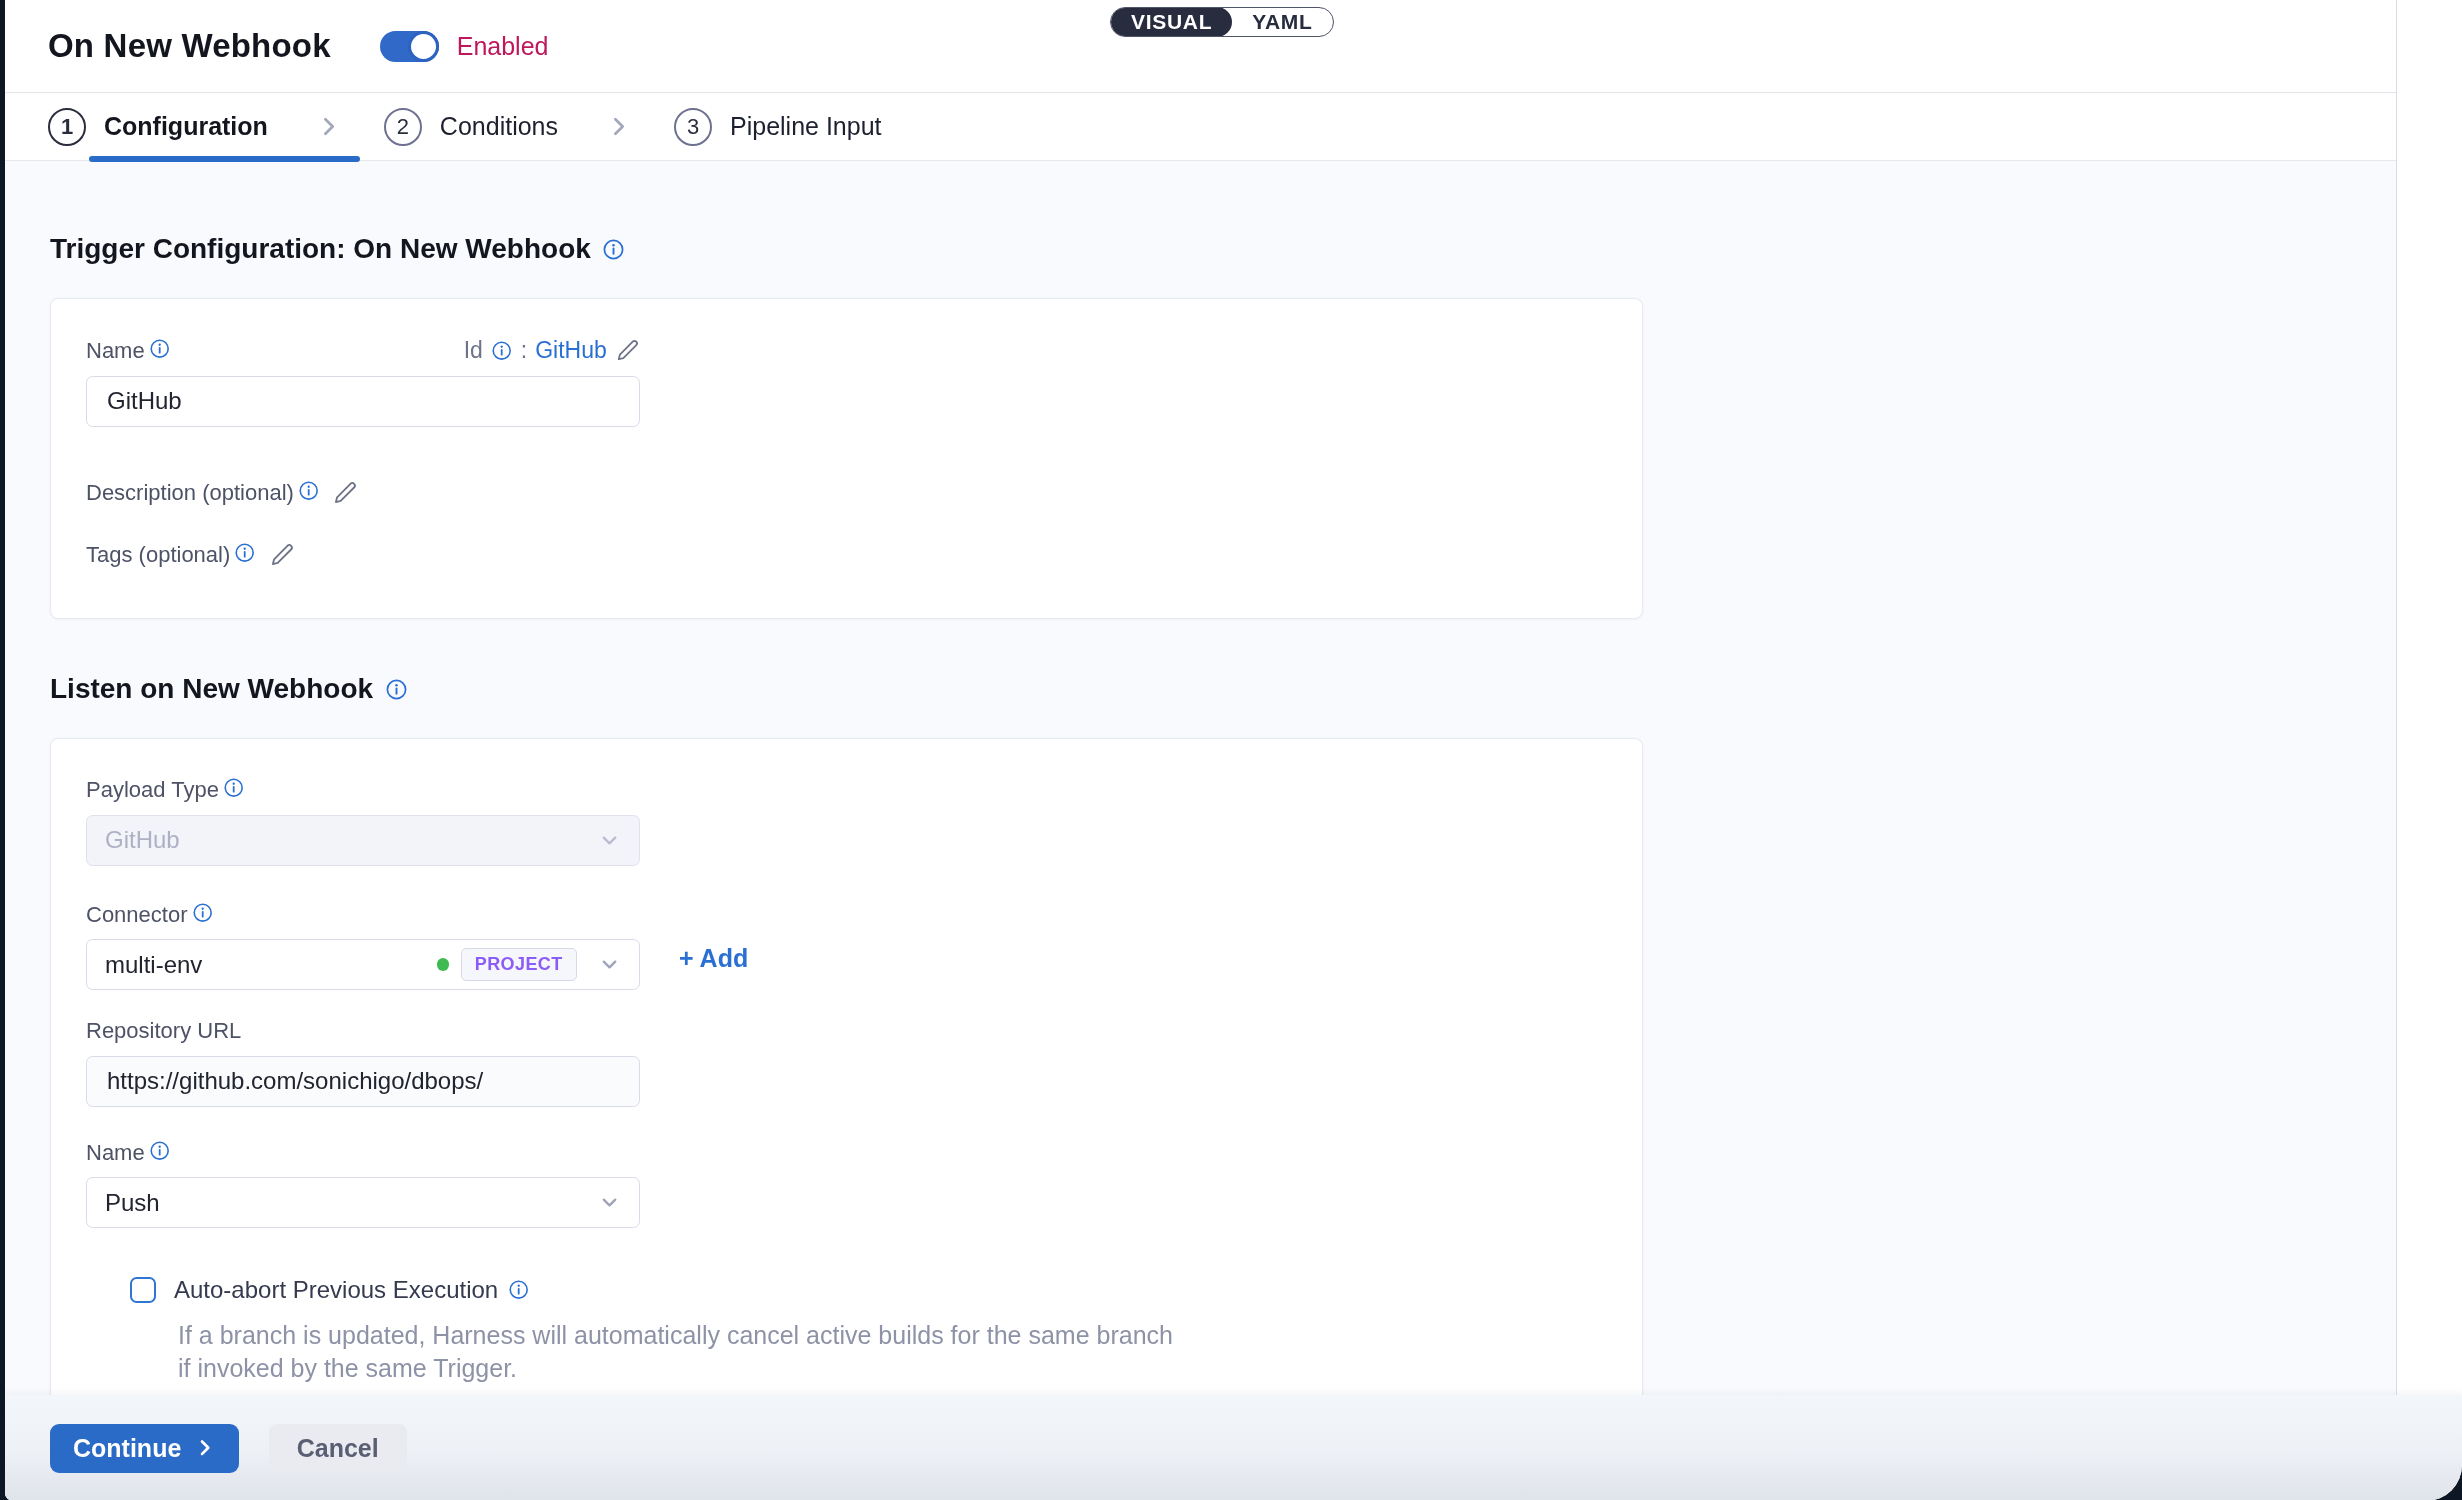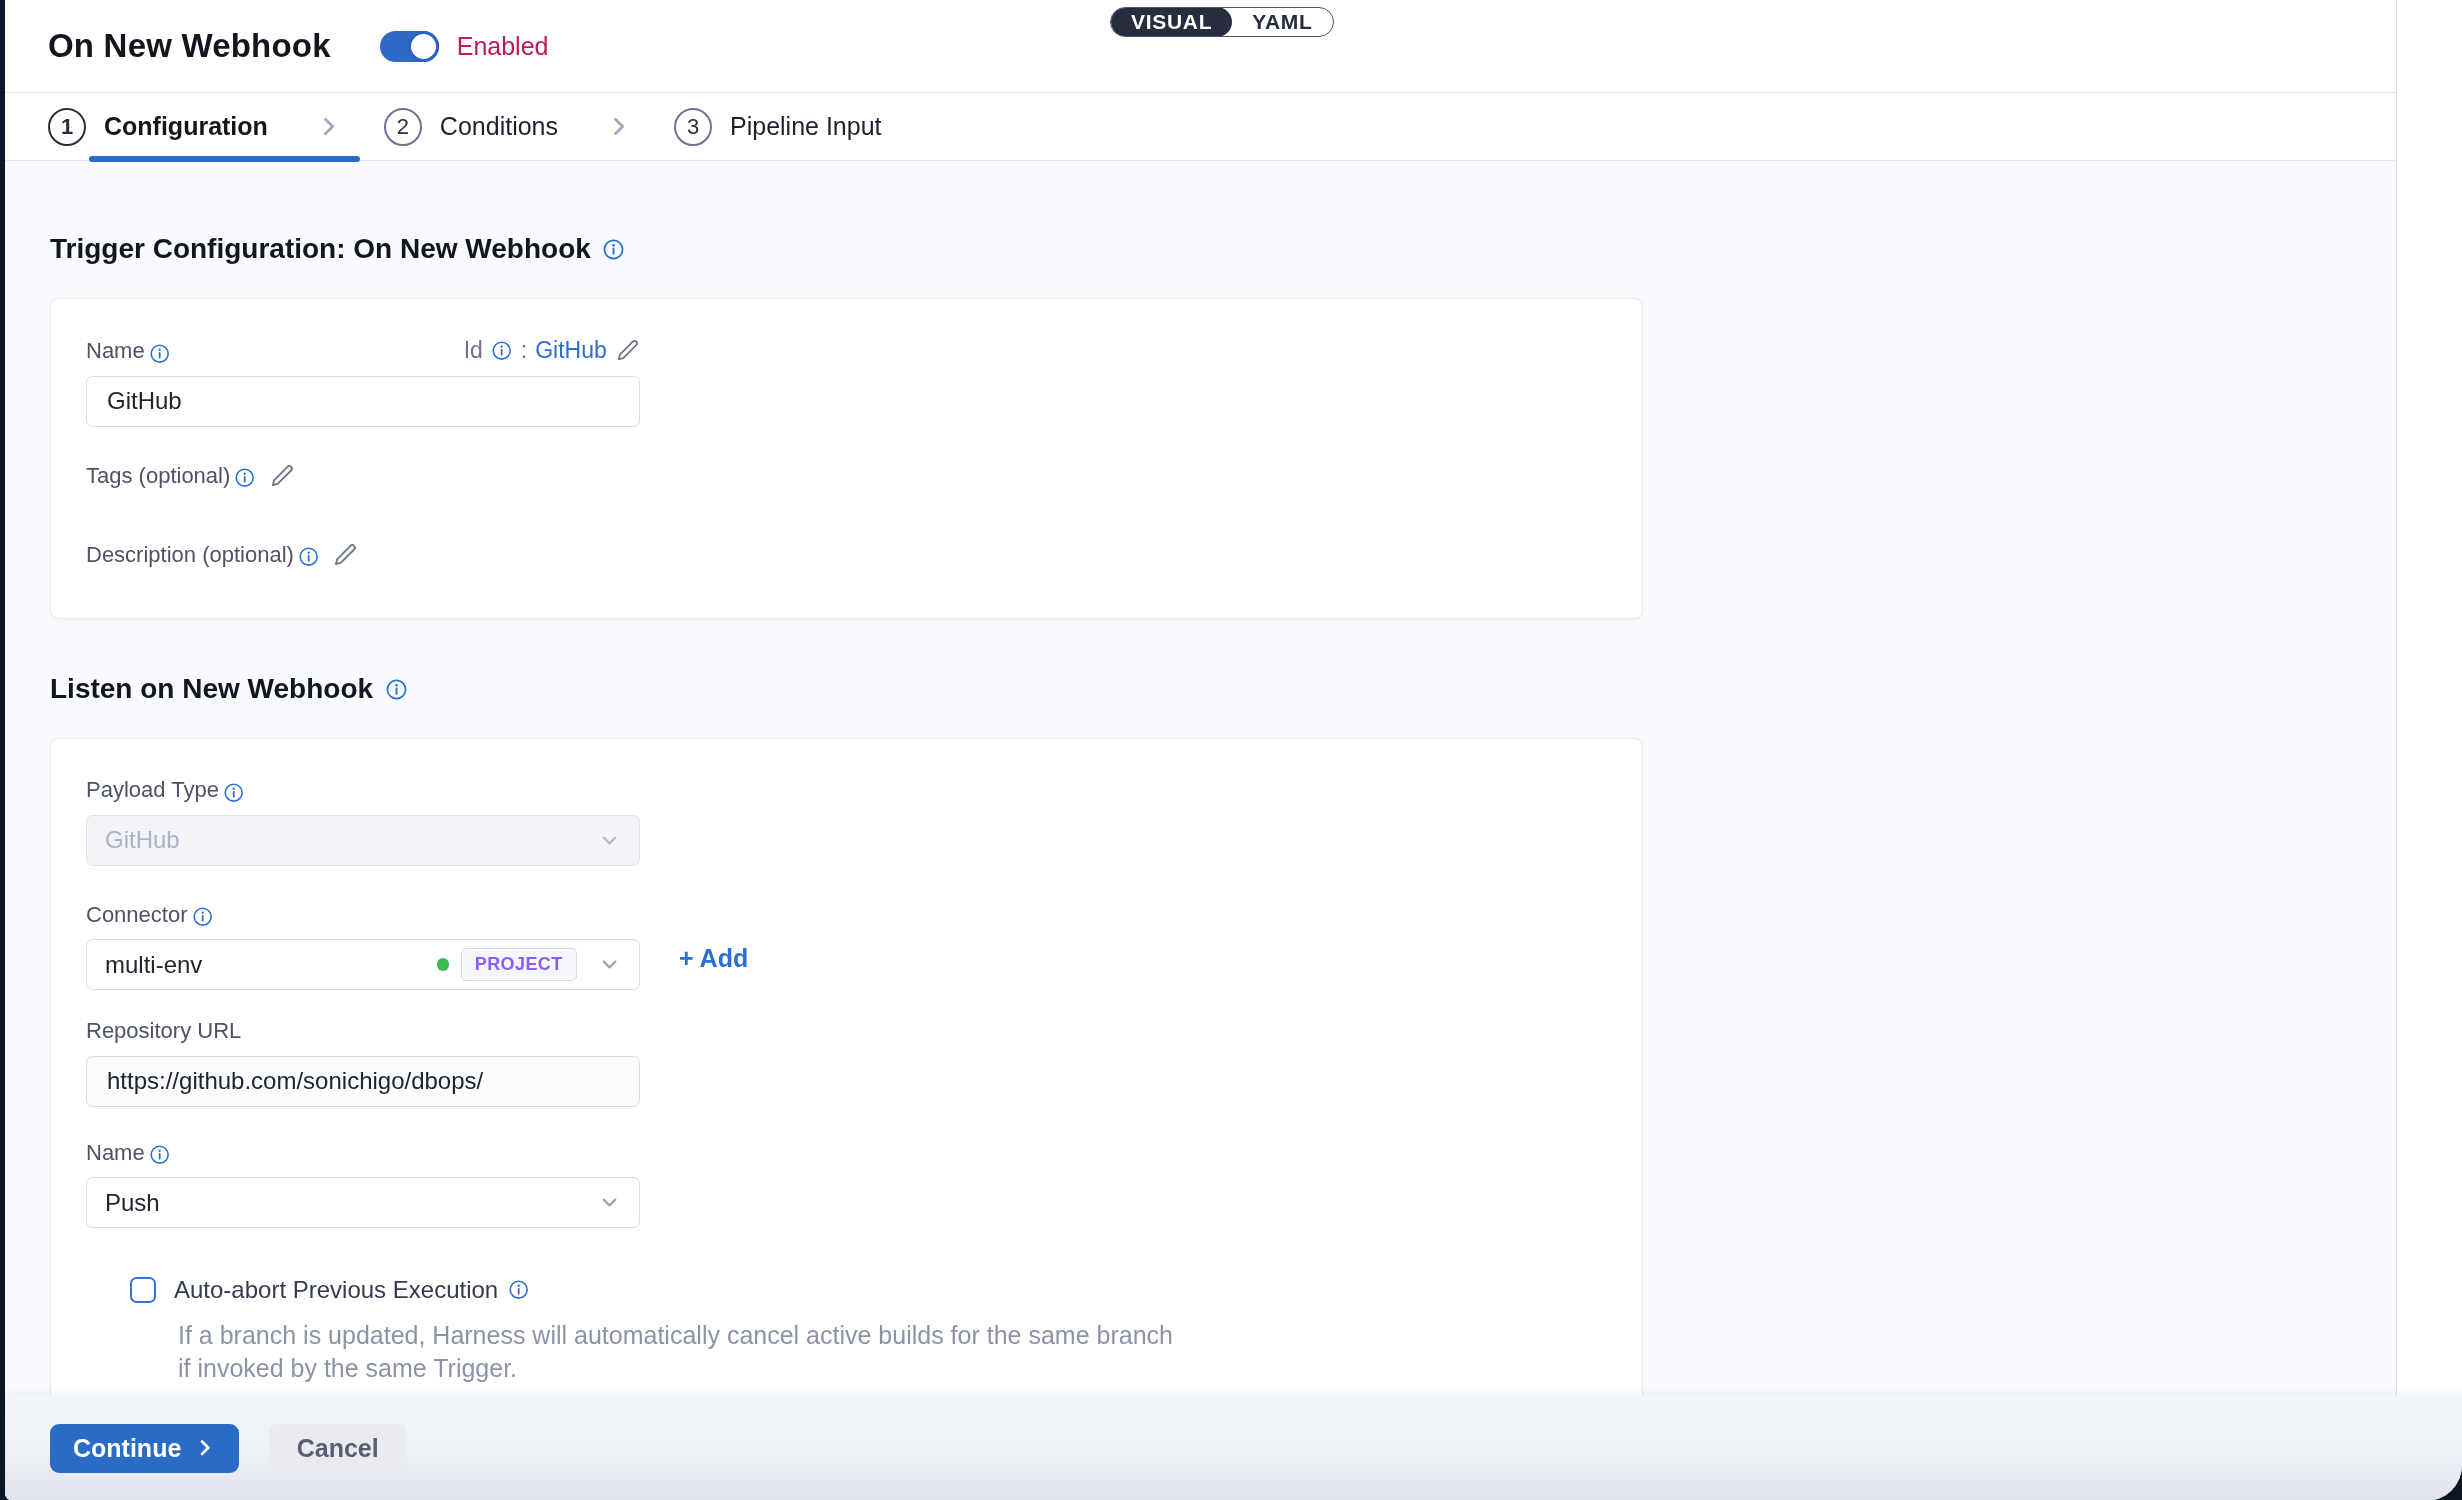--- a/index.html
+++ b/index.html
@@ -74,21 +74,21 @@
   .h1{ margin-top:72px; }
   .h2{ margin-top:54px; }
   .card{
     background:#ffffff; border:0.8px solid #e7e9f0; border-radius:8.2px;
     box-shadow:0 0.8px 2.5px rgba(20,30,60,.04);
     width:1593px; margin-top:33px; padding:38px 0 0 35px;
   }
   .card1{ height:321px; }
   .card2{ height:805px; }
   .field-label{
-    font-size:22px; color:#4e5266; display:flex; align-items:flex-end; gap:4px;
+    font-size:22px; color:#4e5266; display:flex; align-items:flex-start; gap:4px;
   }
   .flabel-row{ display:flex; align-items:flex-end; width:554px; justify-content:space-between; }
   .id-line{ display:flex; align-items:center; gap:8.2px; font-size:23px; color:#6f7389; }
   .id-value{ color:#2a6fd3; font-weight:500; cursor:pointer; }
   .text-input{
     width:554px; height:51px; border:1.6px solid #d9dbe8; border-radius:6.6px;
     background:#ffffff; font-size:24px; color:#22242f; padding:0 20px; margin-top:11.5px;
     font-family:"Liberation Sans", sans-serif; outline:none; display:block;
   }
   .text-input.subtle{ background:#fafbfd; }
@@ -225,41 +225,41 @@
             <span class="id-value">GitHub</span>
             <span class="icon">
               <svg width="25" height="25" viewBox="0 0 24 24" fill="none" stroke="#6f7389" stroke-width="1.7" stroke-linecap="round" stroke-linejoin="round">
                   <path d="M17 3.5a2.4 2.4 0 0 1 3.4 3.4L8 19.3 3.6 20.4 4.7 16 17 3.5z"></path>
                 </svg>
             </span>
           </div>
         </div>
         <input class="text-input" type="text" readonly="" value="GitHub" style="">
 
-        <div class="edit-row tags-row">
+        <div class="edit-row desc-row">
           <div class="field-label">
-            <span>Tags (optional)</span>
+            <span>Description (optional)</span>
             <span class="icon">
               <svg width="21.4" height="21.4" viewBox="0 0 24 24" fill="none" stroke="#2a6fd3" stroke-width="1.8">
                   <circle cx="12" cy="12" r="9.5"></circle>
                   <line x1="12" y1="11" x2="12" y2="16.5" stroke-linecap="round" stroke-width="2"></line>
                   <circle cx="12" cy="7.6" r="1.3" fill="#2a6fd3" stroke="none"></circle>
                 </svg>
             </span>
           </div>
           <span class="icon">
             <svg width="26" height="26" viewBox="0 0 24 24" fill="none" stroke="#6f7389" stroke-width="1.7" stroke-linecap="round" stroke-linejoin="round">
                 <path d="M17 3.5a2.4 2.4 0 0 1 3.4 3.4L8 19.3 3.6 20.4 4.7 16 17 3.5z"></path>
               </svg>
           </span>
         </div>
 
-        <div class="edit-row desc-row">
+        <div class="edit-row tags-row">
           <div class="field-label">
-            <span>Description (optional)</span>
+            <span>Tags (optional)</span>
             <span class="icon">
               <svg width="21.4" height="21.4" viewBox="0 0 24 24" fill="none" stroke="#2a6fd3" stroke-width="1.8">
                   <circle cx="12" cy="12" r="9.5"></circle>
                   <line x1="12" y1="11" x2="12" y2="16.5" stroke-linecap="round" stroke-width="2"></line>
                   <circle cx="12" cy="7.6" r="1.3" fill="#2a6fd3" stroke="none"></circle>
                 </svg>
             </span>
           </div>
           <span class="icon">
             <svg width="26" height="26" viewBox="0 0 24 24" fill="none" stroke="#6f7389" stroke-width="1.7" stroke-linecap="round" stroke-linejoin="round">

